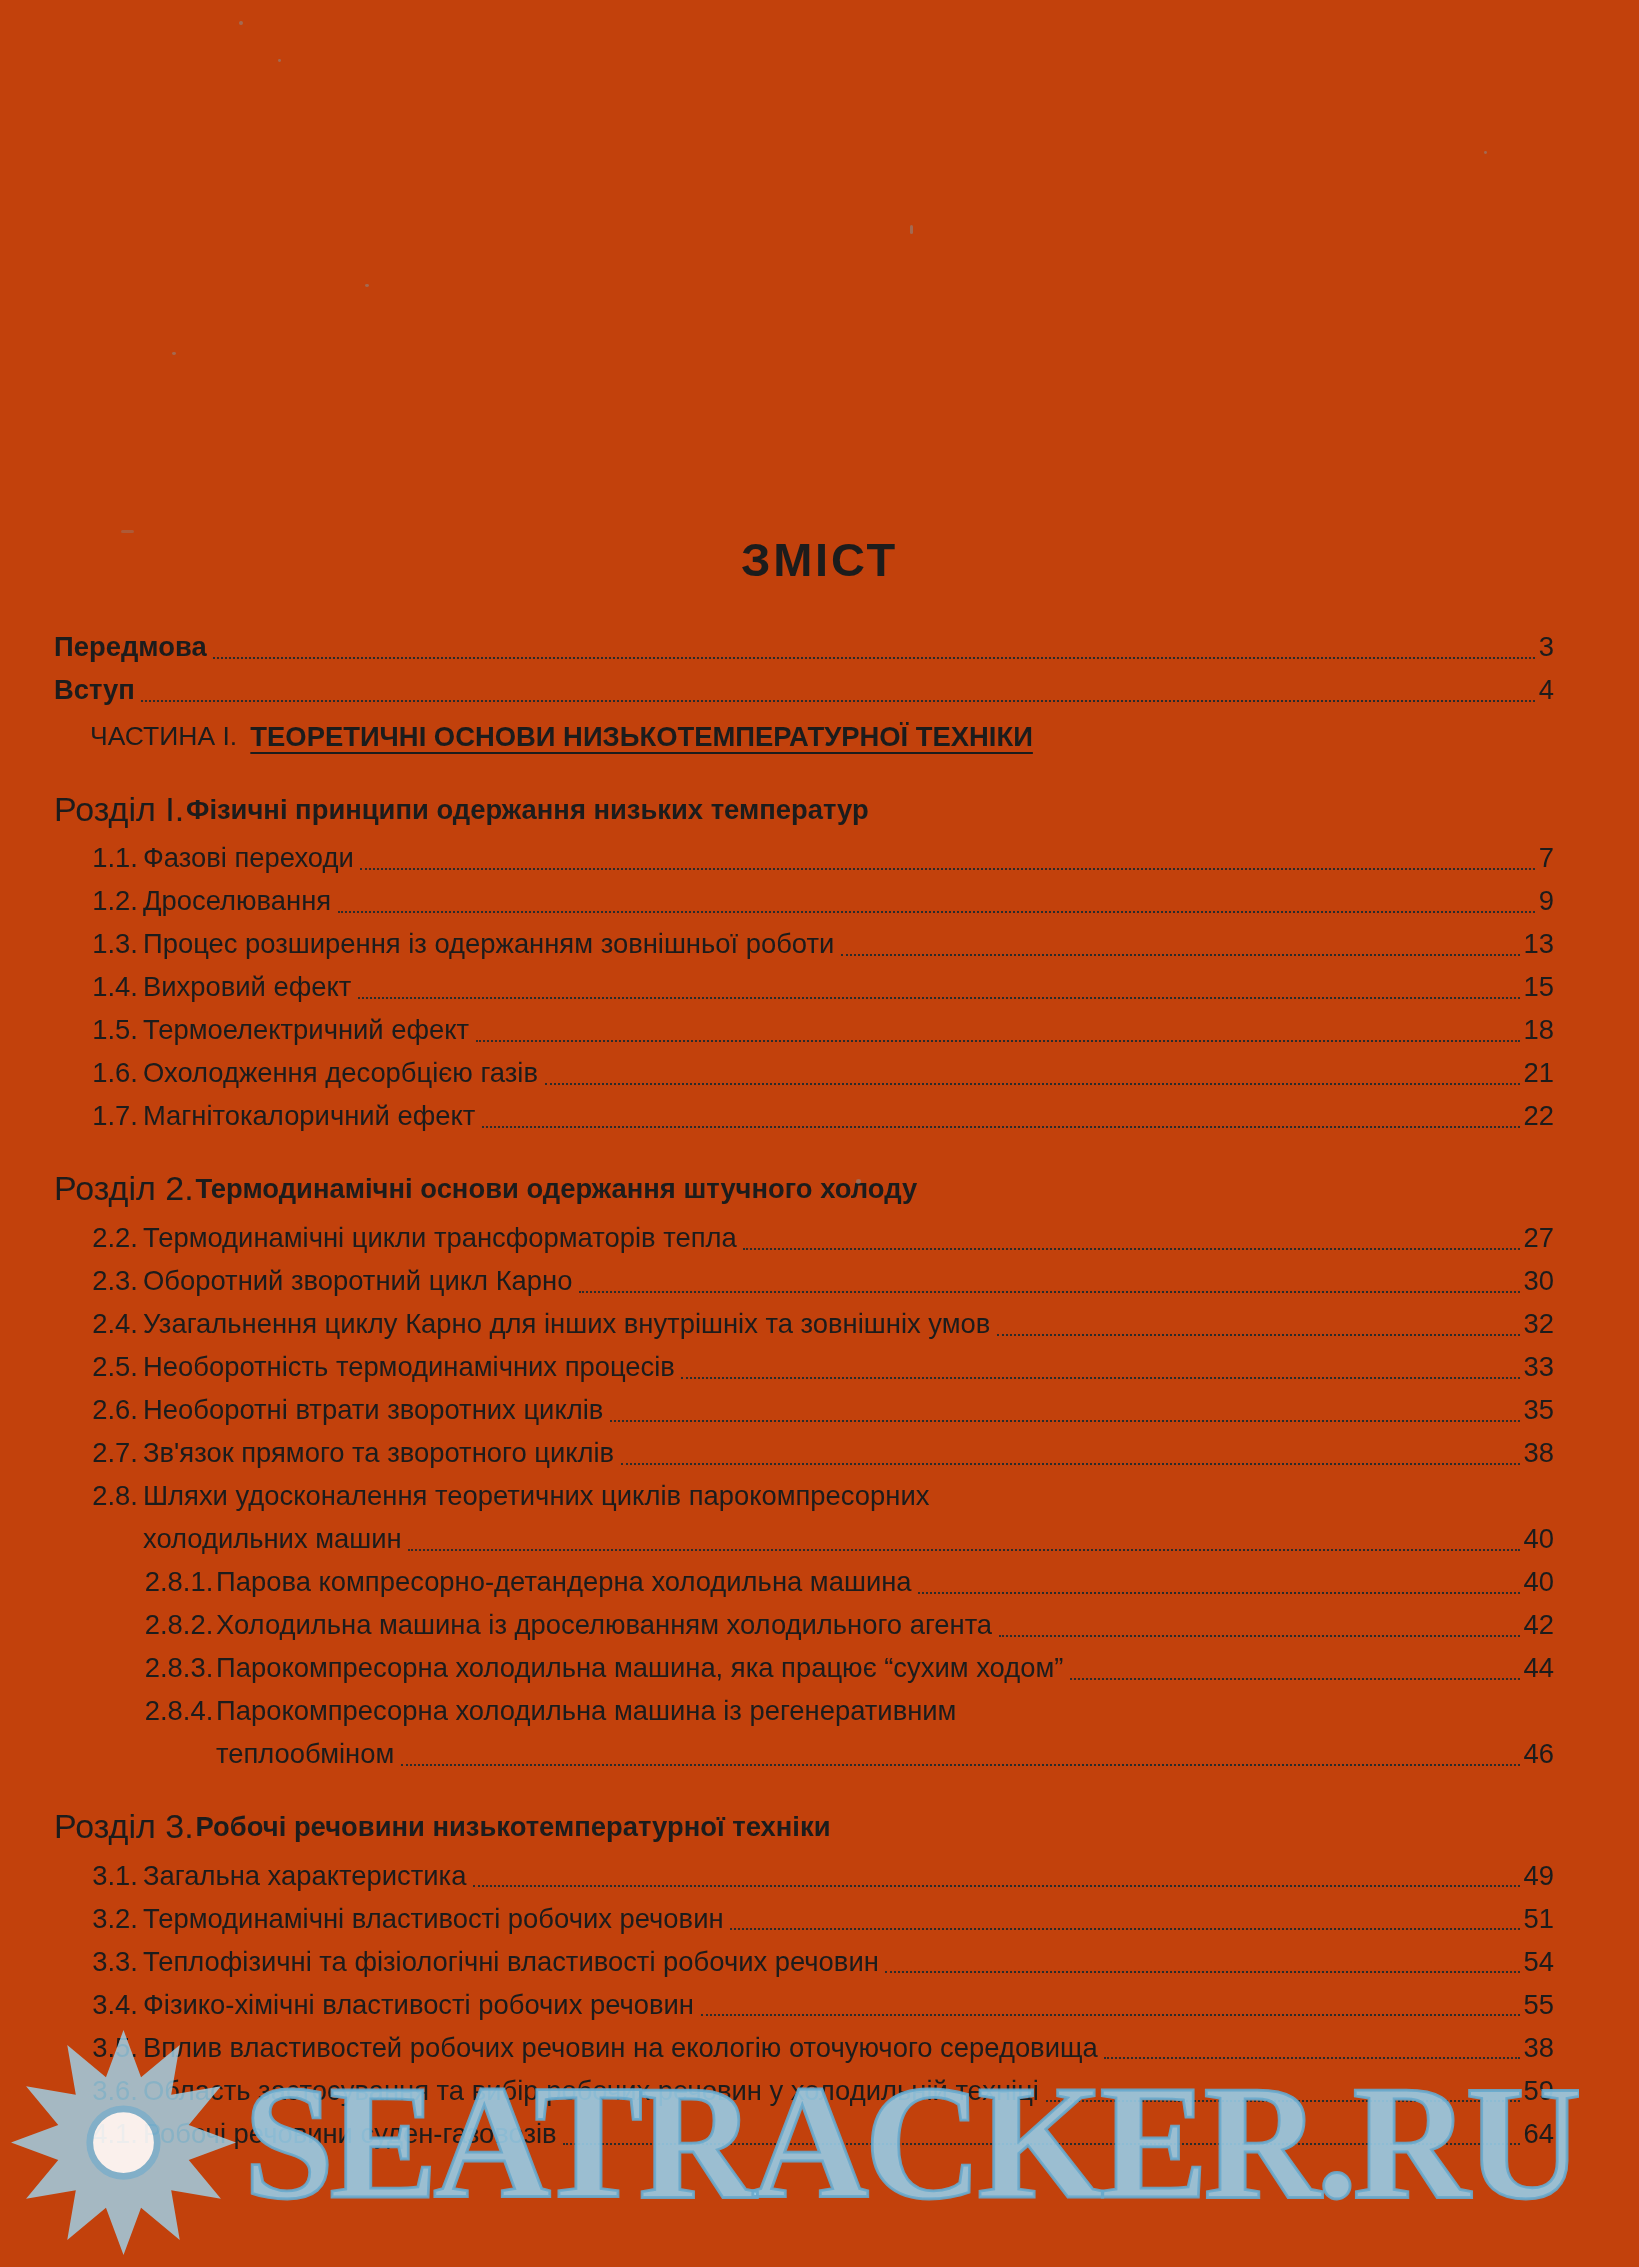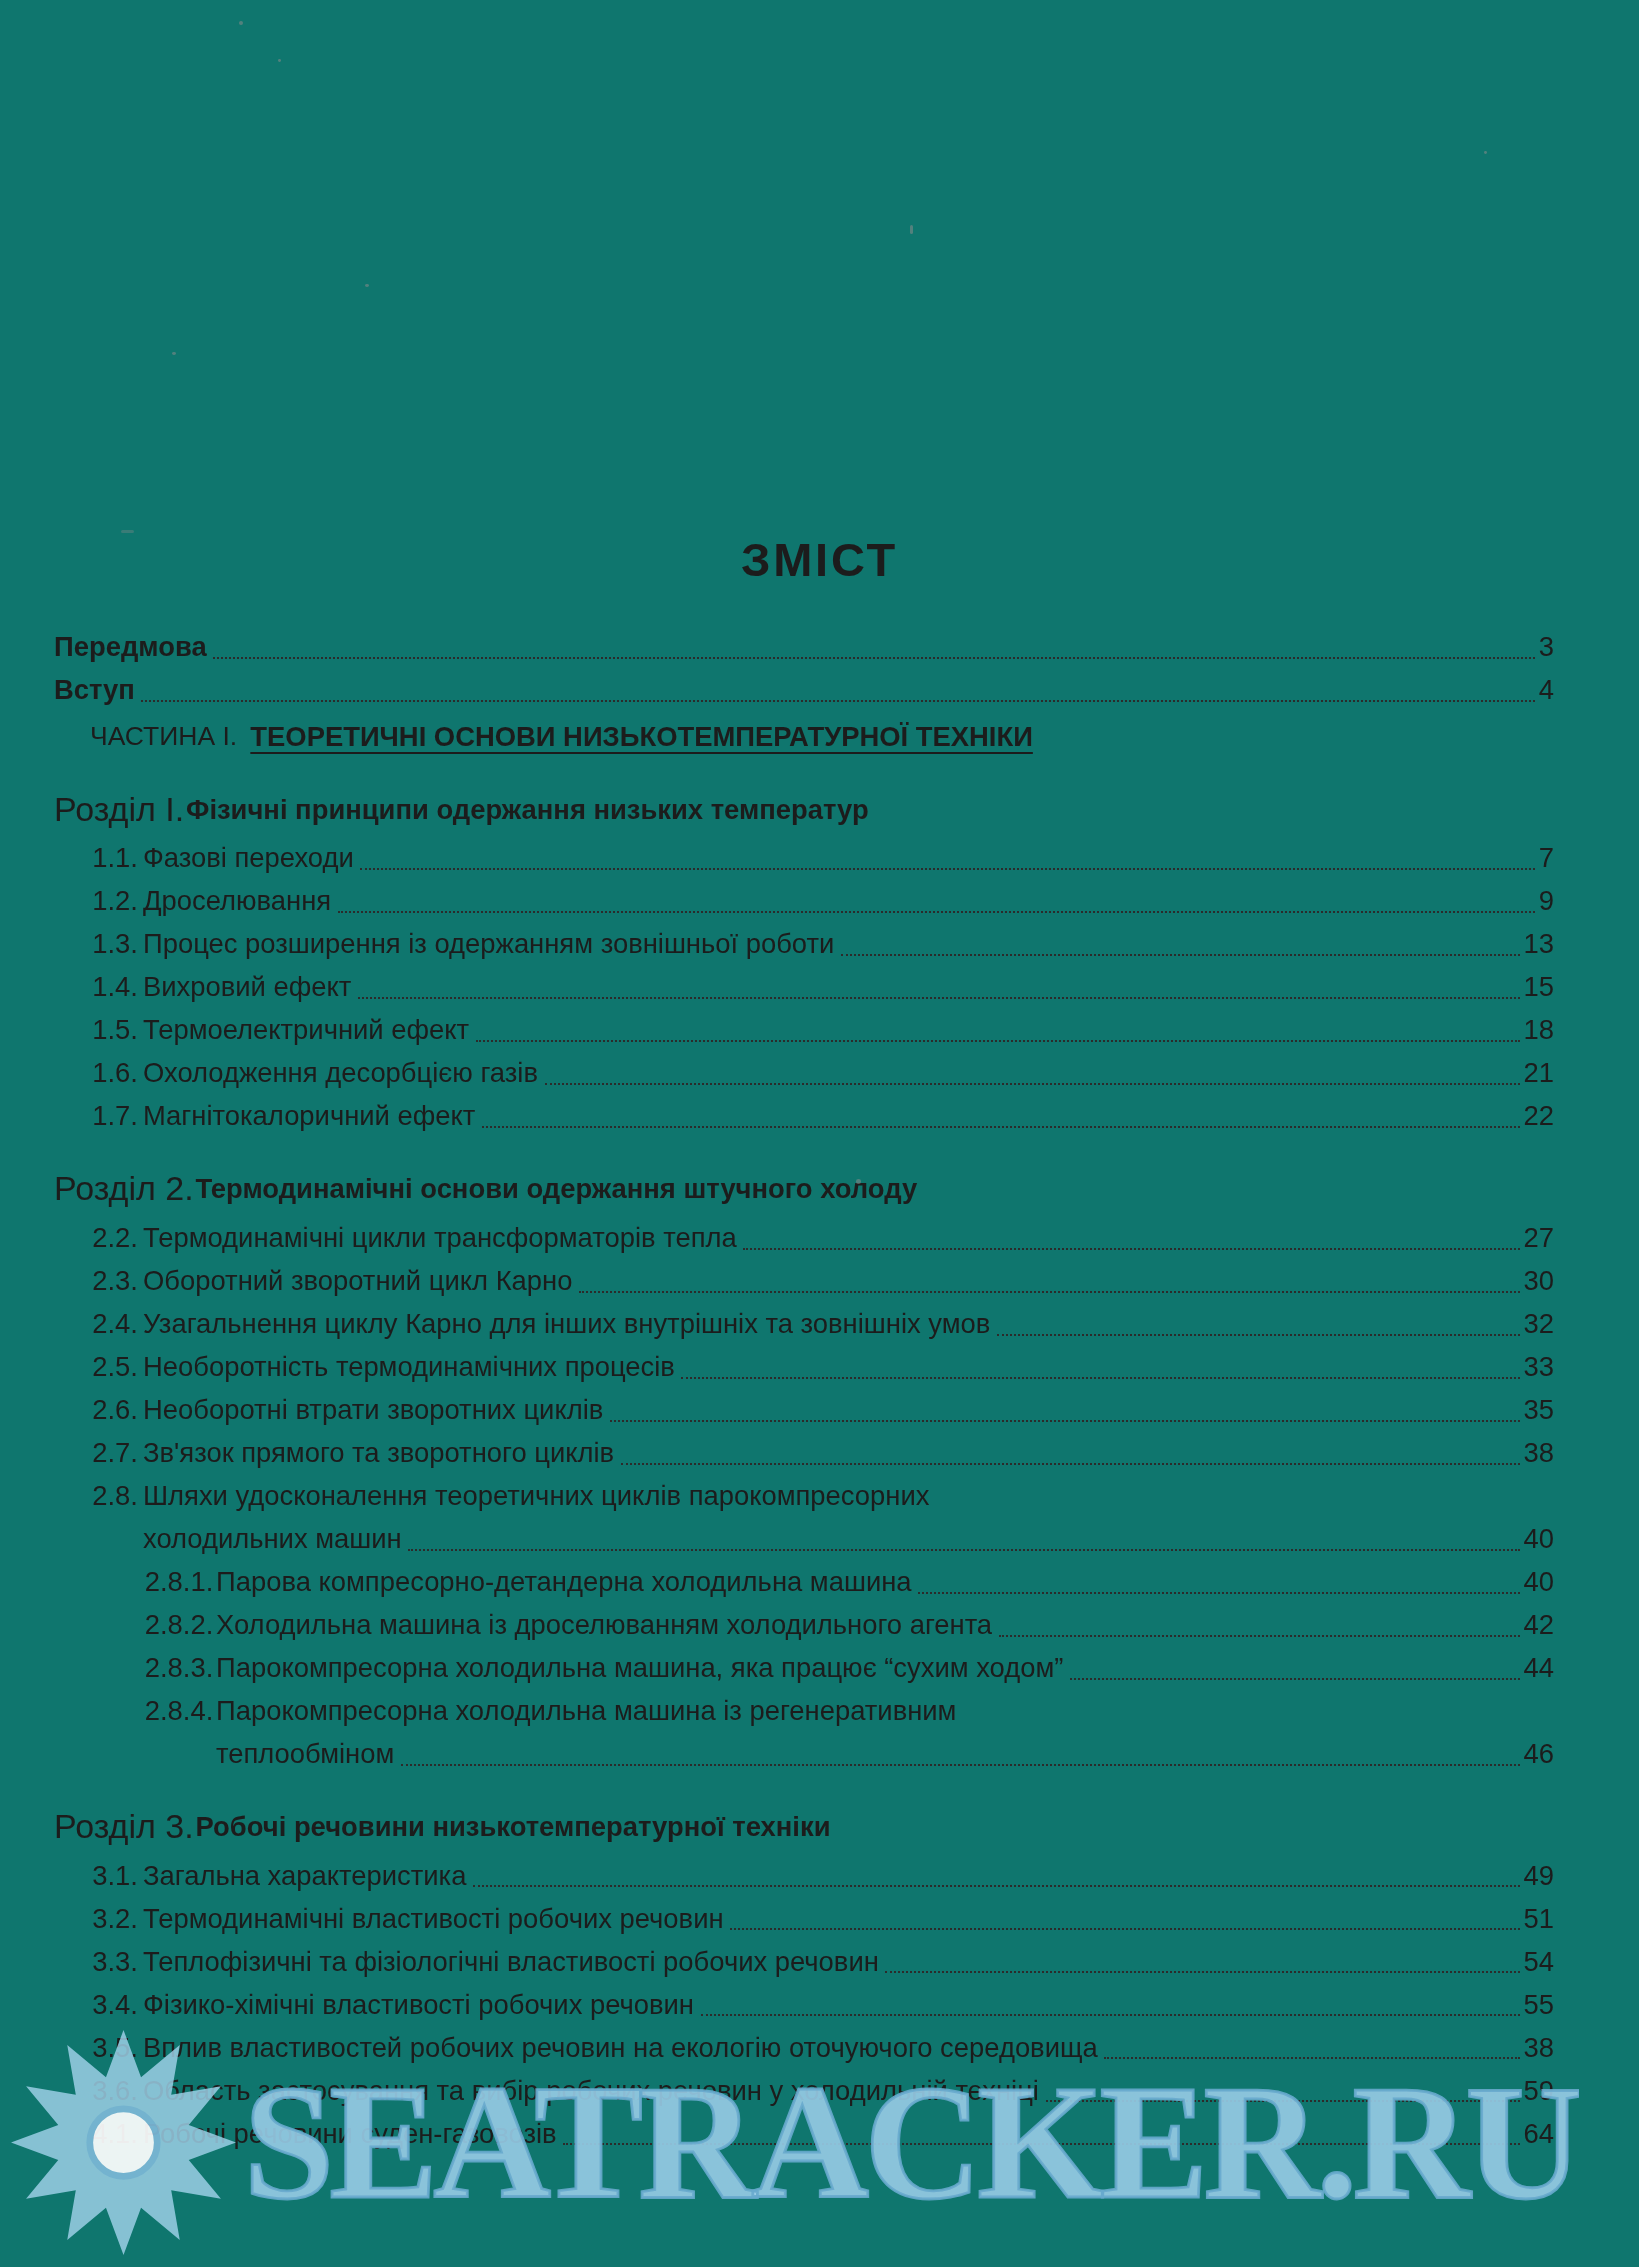--- a/index.html
+++ b/index.html
@@ -1,19 +1,19 @@
 <!DOCTYPE html>
 <html style="--wm: #9ed0e8cc;font-size:15px"><head>
 <meta charset="utf-8">
 <style>
   * { margin:0; padding:0; box-sizing:border-box; }
   html,body { background:#e9e9e9; }
   body { width:1639px; height:2267px; }
   .page {
-    position:relative; width:1639px; height:2267px; background:#0f766e;
+    position:relative; width:1639px; height:2267px; background:#c2410c;
     font-family:"Liberation Sans", sans-serif; color:#1c1c1c; overflow:hidden;
   }
   .title {
     position:absolute; top:532px; left:0; right:0; text-align:center;
     font-size:47px; font-weight:bold; letter-spacing:2.8px;
   }
   .toc { position:absolute; left:54px; right:85px; top:625px; font-size:27.4px; }
   .row { display:flex; align-items:flex-end; line-height:43px; }
   .row .num  { flex:none; }
   .row .text { flex:none; max-width:100%; white-space:nowrap; }

